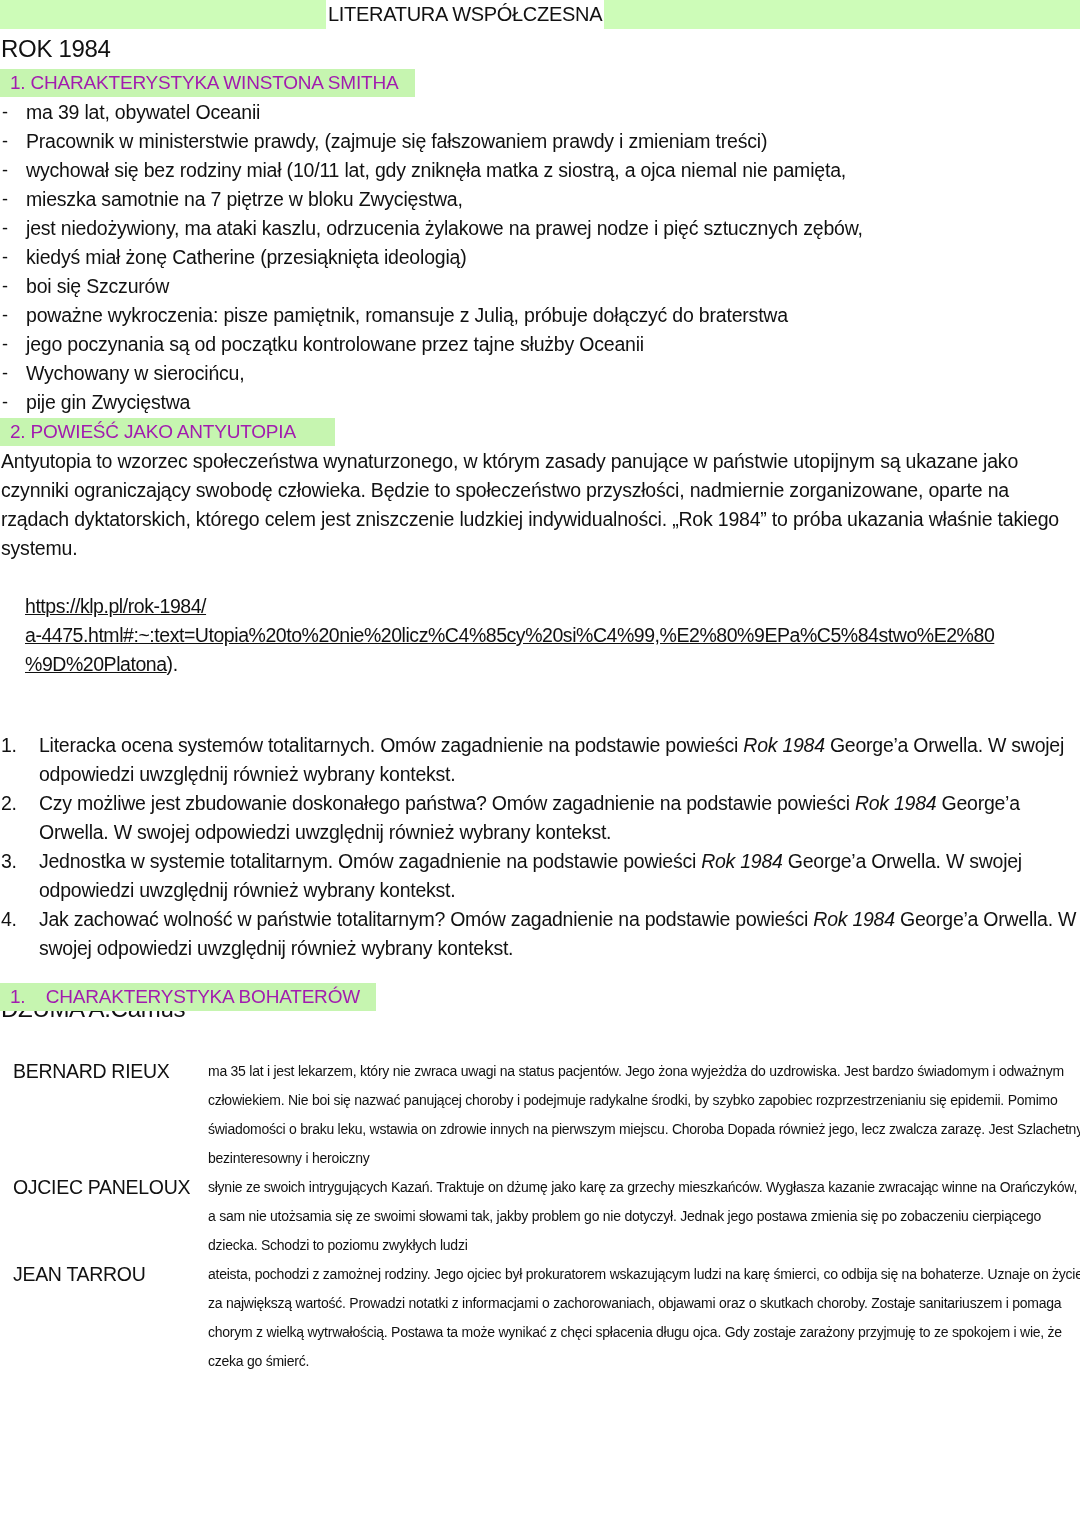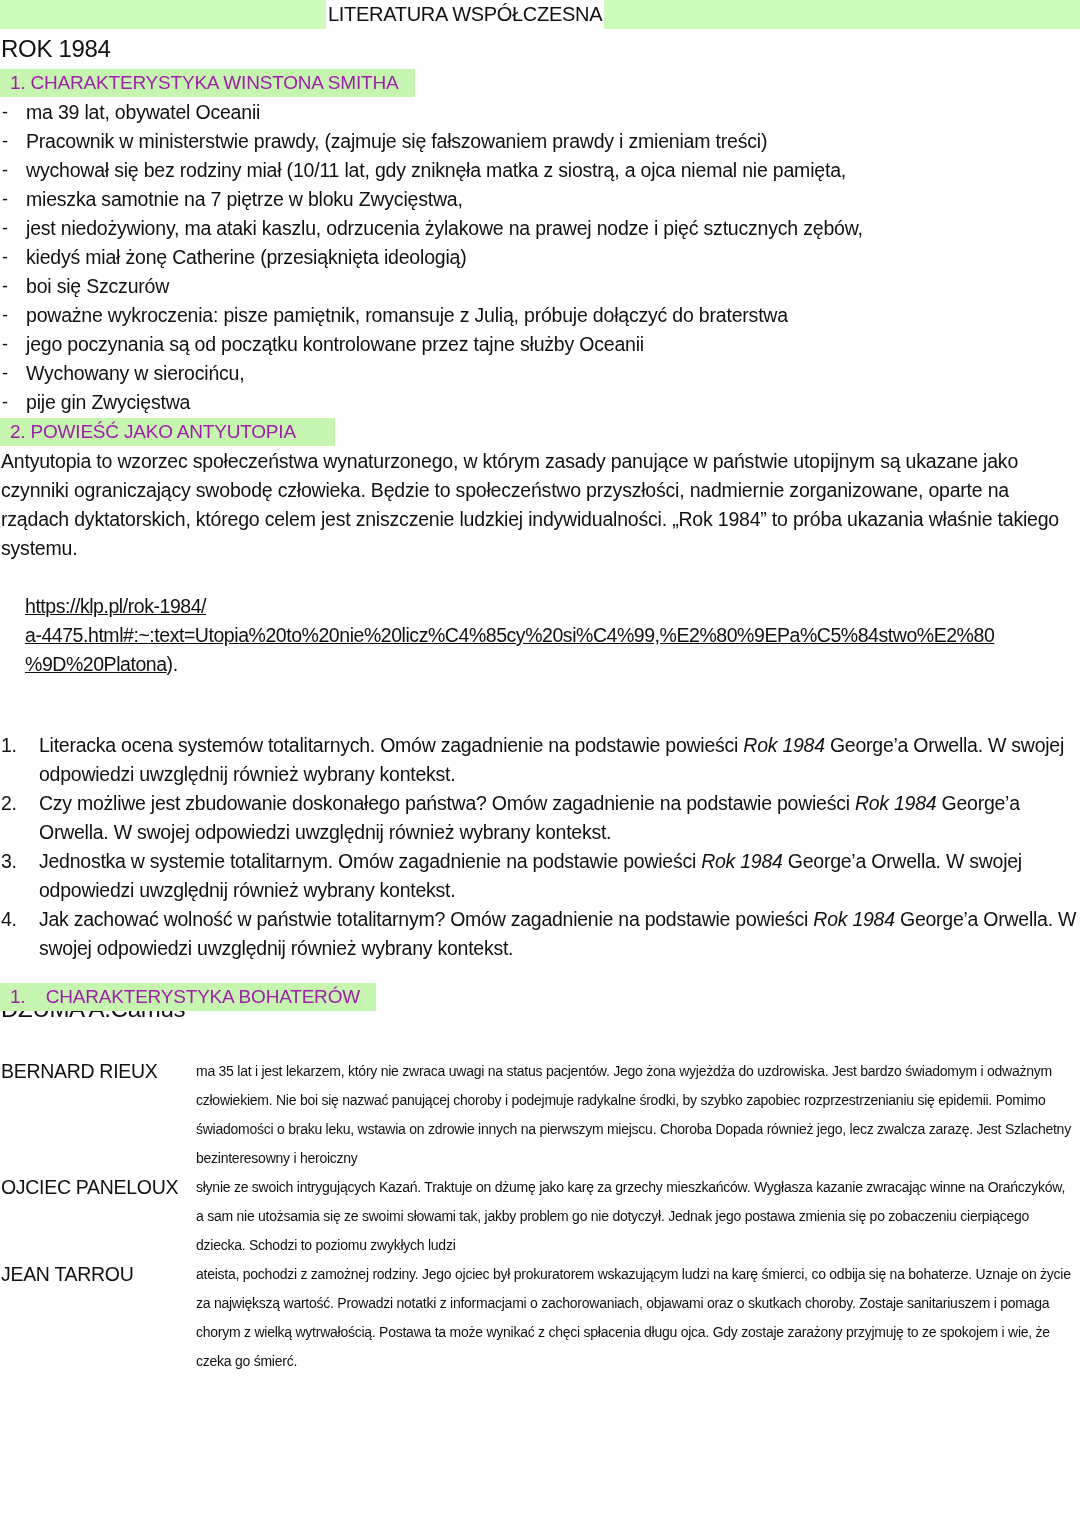--- a/index.html
+++ b/index.html
@@ -43,21 +43,21 @@
   .link a { color: #111111; text-decoration: underline; }
   .qlist { position: absolute; left: 0; top: 731px; margin: 0; padding: 0; list-style: none; }
   .qlist li {
     position: relative; padding-left: 39px; width: 1040px; font-size: 19.5px; line-height: 29px;
     letter-spacing: -0.25px;
   }
   .qlist li .num { position: absolute; left: 1px; top: 0; }
   .chars { position: absolute; left: 0; top: 1057px; }
   .char-row { display: flex; }
   .char-name {
-    width: 195px; flex: none; font-size: 19.5px; line-height: 29px; padding-left: 1px; letter-spacing: -0.3px;
+    width: 195px; flex: none; font-size: 19.5px; line-height: 29px; padding-left: 13px; letter-spacing: -0.3px;
     white-space: nowrap;
   }
   .char-desc {
     width: 880px; font-size: 14px; line-height: 29px; letter-spacing: -0.25px;
   }
   i { font-style: italic; }
 </style>
 </head>
 <body>
 

